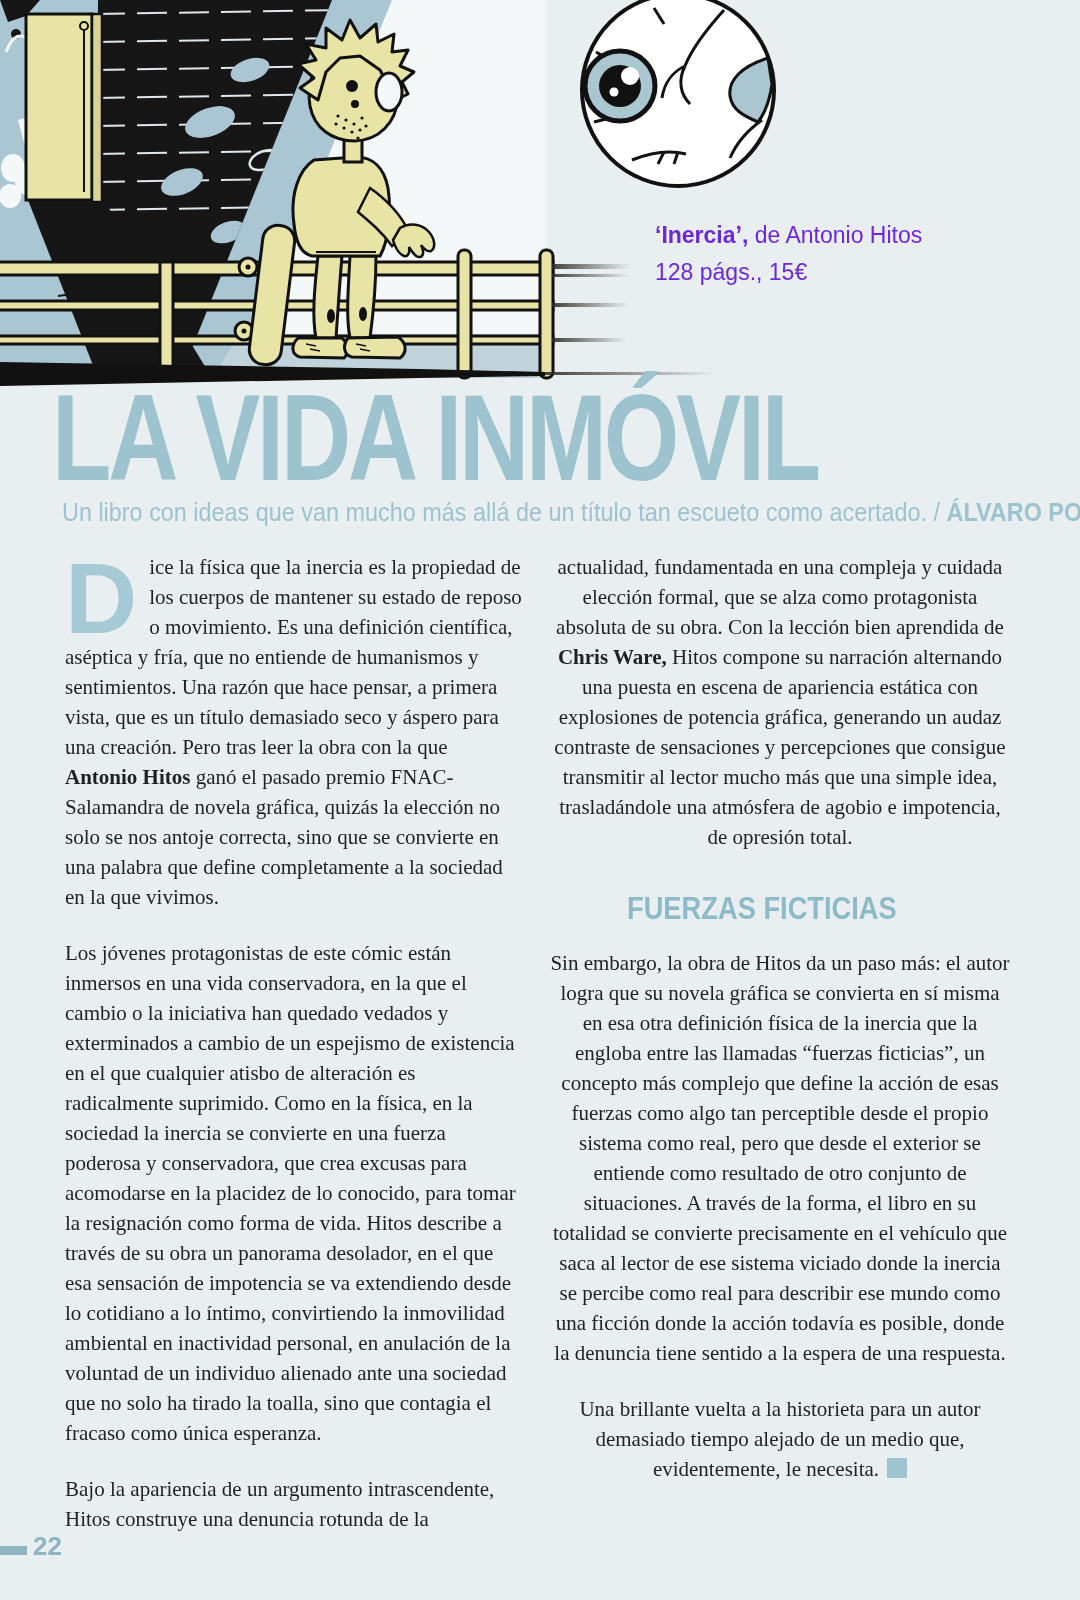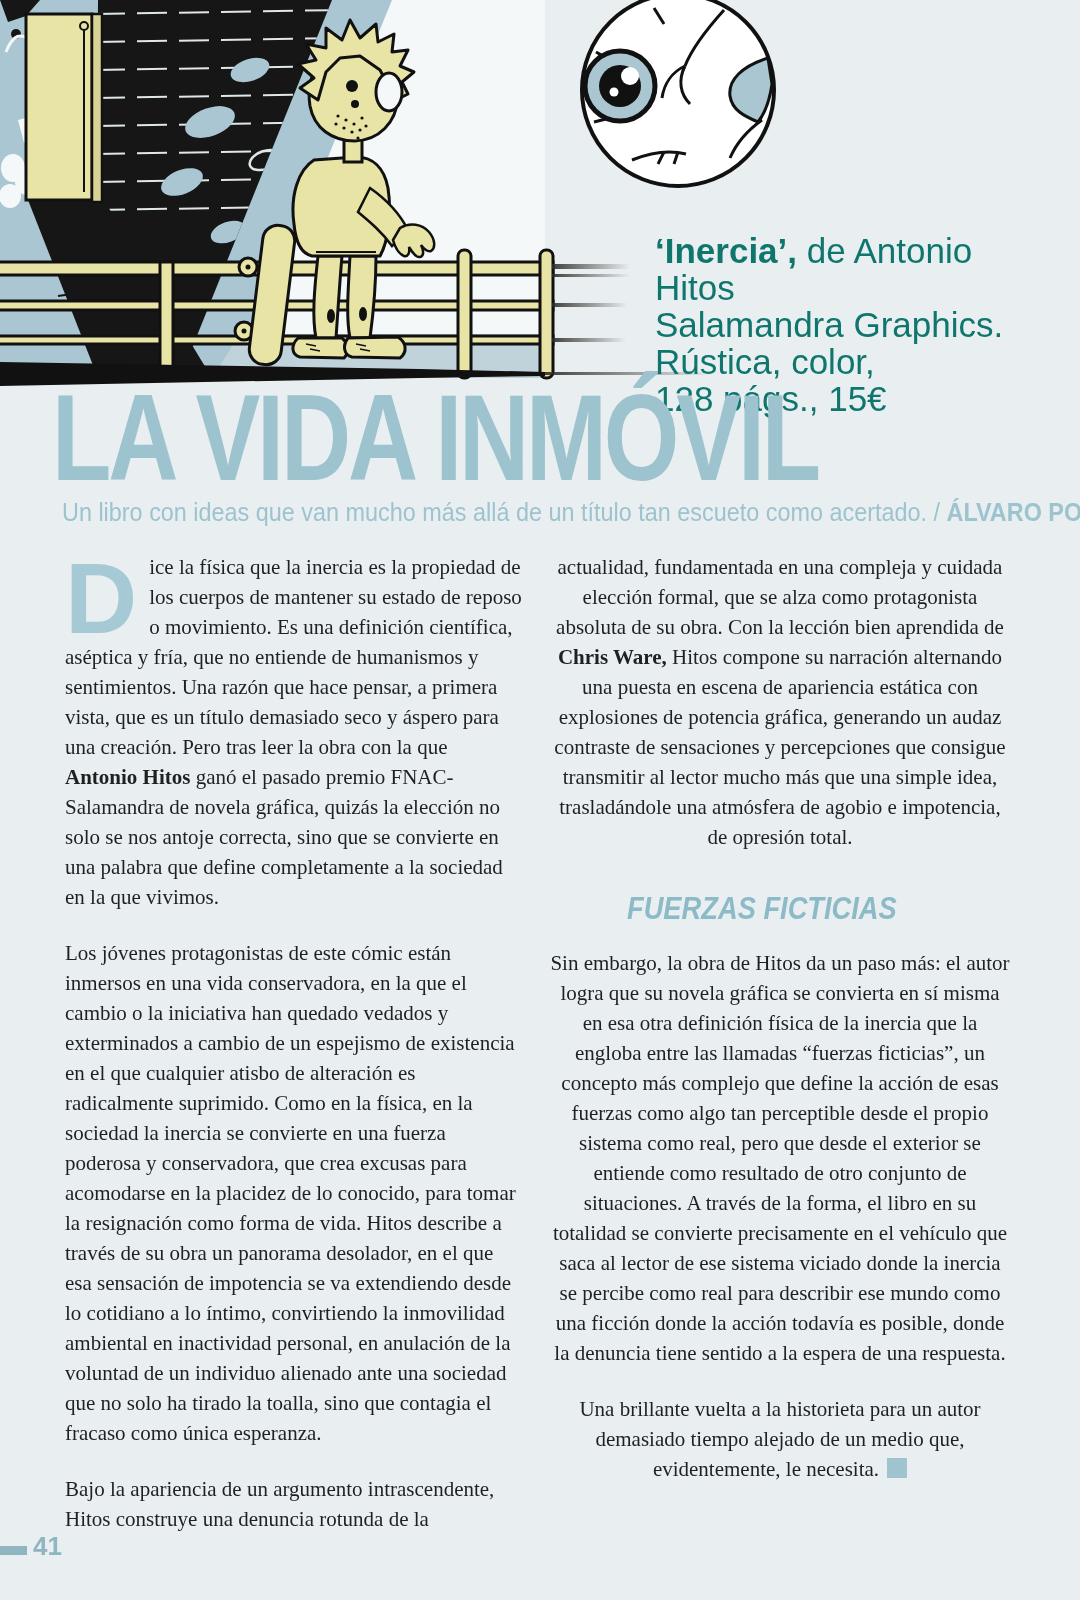--- a/index.html
+++ b/index.html
@@ -19,22 +19,22 @@
     transform:scaleX(.82);transform-origin:0 0;
     text-shadow:2px 2px 0 rgba(125,132,134,.75), -1px -1px 0 rgba(125,132,134,.35);
   }
   .section-letter{
     display:inline-block;color:#a4c8d3;font-weight:bold;font-size:190px;
     line-height:148px;margin-top:2px;
     transform:scaleX(1.12);transform-origin:0 0;
   }
   
   .book-info{
-    position:absolute;left:655px;top:232px;width:360px;
-    color:#0f766e;font-size:35px;line-height:37px;
+    position:absolute;left:655px;top:217px;width:360px;
+    color:#6d28d9;font-size:23px;line-height:37px;
   }
   .book-info b{font-weight:bold;}
   
   .headline{position:absolute;left:52px;top:376px;width:1000px;white-space:nowrap;}
   .headline-text{
     display:inline-block;color:#9dc3cf;font-weight:bold;font-size:123px;
     letter-spacing:-4px;line-height:1;
     transform:scaleX(.79);transform-origin:0 0;
   }
   .standfirst{position:absolute;left:62px;top:497px;width:1000px;white-space:nowrap;}
@@ -57,21 +57,21 @@
     float:left;color:#a6cad5;font-family:"Liberation Sans",sans-serif;
     font-weight:bold;font-size:100px;line-height:84px;
     margin:4px 12px 0 0;
   }
   .subhead{
     display:inline-block;color:#8cbac7;font-family:"Liberation Sans",sans-serif;
     font-weight:bold;font-size:31px;letter-spacing:0;
     transform:scaleX(.88);transform-origin:0 0;
     margin:6px 0 24px 0;white-space:nowrap;
   }
-  .subhead-wrap{margin:36px 0 0 0;font-style:italic;}
+  .subhead-wrap{margin:36px 0 0 0;}
   .end-square{
     display:inline-block;width:20px;height:20px;background:#9fc4cf;
     margin-left:8px;vertical-align:-2px;
   }
   
   .folio-bar{position:absolute;left:0;top:1546px;width:27px;height:9px;background:#8fb5c1;}
   .folio-num{
     position:absolute;left:33px;top:1531px;color:#8fb5c1;
     font-weight:bold;font-size:26px;
   }
@@ -235,21 +235,20 @@
     <circle cx="48" cy="86" r="21" fill="#111"></circle>
     <circle cx="58" cy="76" r="9" fill="#ffffff"></circle>
     <circle cx="42" cy="92" r="4.5" fill="#ffffff"></circle>
   </svg>
 
 
   <div class="book-info">
     <div>
       <b>‘Inercia’,</b><span> de Antonio Hitos</span>
     </div>
-    <div>Salamandra Graphics. Rústica, color,</div>
     <div>128 págs., 15€</div>
   </div>
 
   <div class="headline">
     <span class="headline-text">LA VIDA INMÓVIL</span>
   </div>
   <div class="standfirst">
     <span class="standfirst-text">
       <span>Un libro con ideas que van mucho más allá de un título tan escueto como acertado. / </span><b>ÁLVARO PONS</b>
     </span>
@@ -269,15 +268,15 @@
       </p>
       <div class="subhead-wrap"><span class="subhead">FUERZAS FICTICIAS</span></div>
       <p>Sin embargo, la obra de Hitos da un paso más: el autor logra que su novela gráfica se convierta en sí misma en esa otra definición física de la inercia que la engloba entre las llamadas “fuerzas ficticias”, un concepto más complejo que define la acción de esas fuerzas como algo tan perceptible desde el propio sistema como real, pero que desde el exterior se entiende como resultado de otro conjunto de situaciones. A través de la forma, el libro en su totalidad se convierte precisamente en el vehículo que saca al lector de ese sistema viciado donde la inercia se percibe como real para describir ese mundo como una ficción donde la acción todavía es posible, donde la denuncia tiene sentido a la espera de una respuesta.</p>
       <p>
         <span>Una brillante vuelta a la historieta para un autor demasiado tiempo alejado de un medio que, evidentemente, le necesita.</span><span class="end-square"></span>
       </p>
     </div>
   </div>
 
   <div class="folio-bar"></div>
-  <div class="folio-num">41</div>
+  <div class="folio-num">22</div>
 
 </div>
 
 </body></html>

